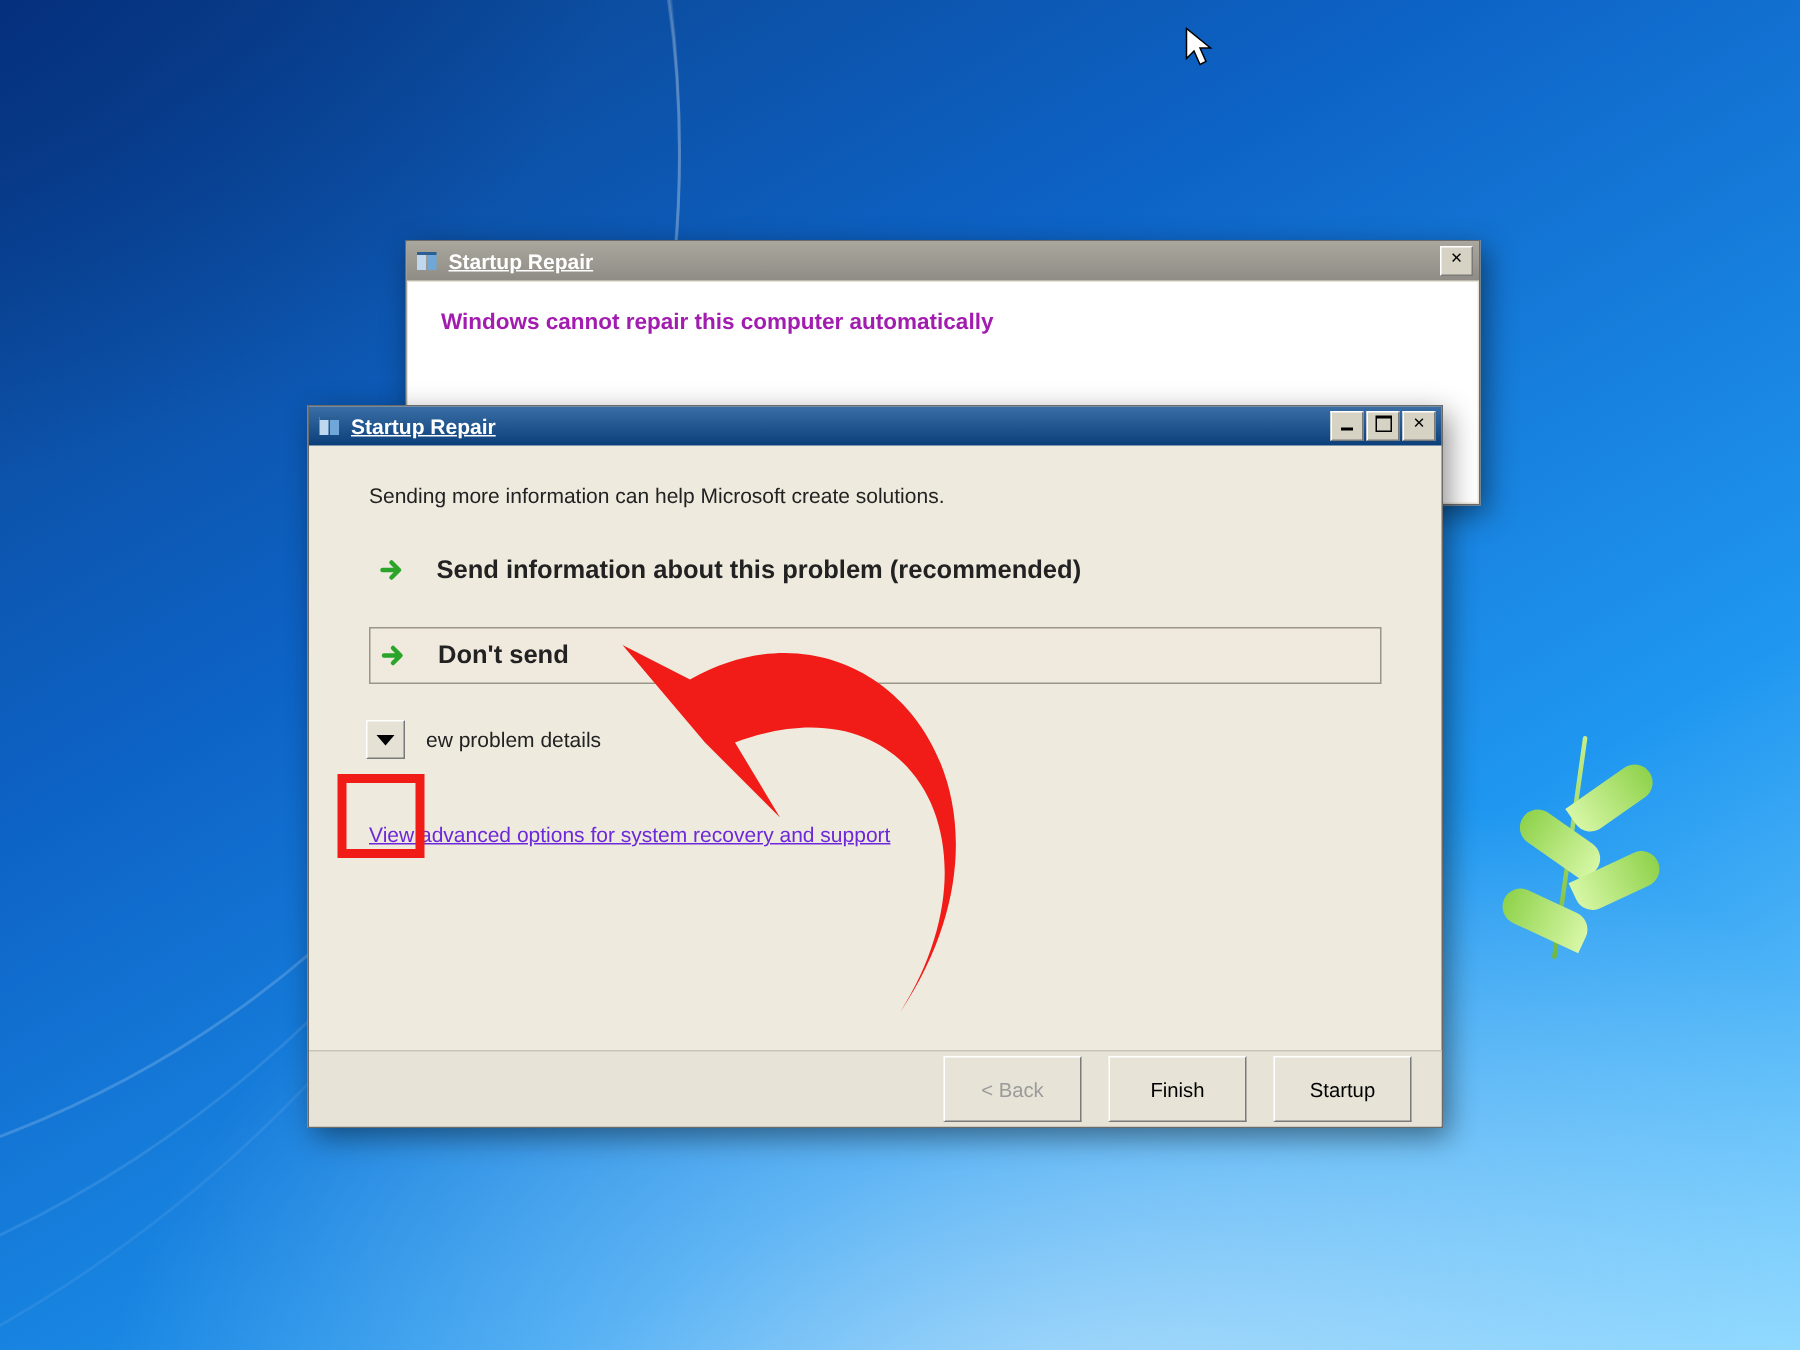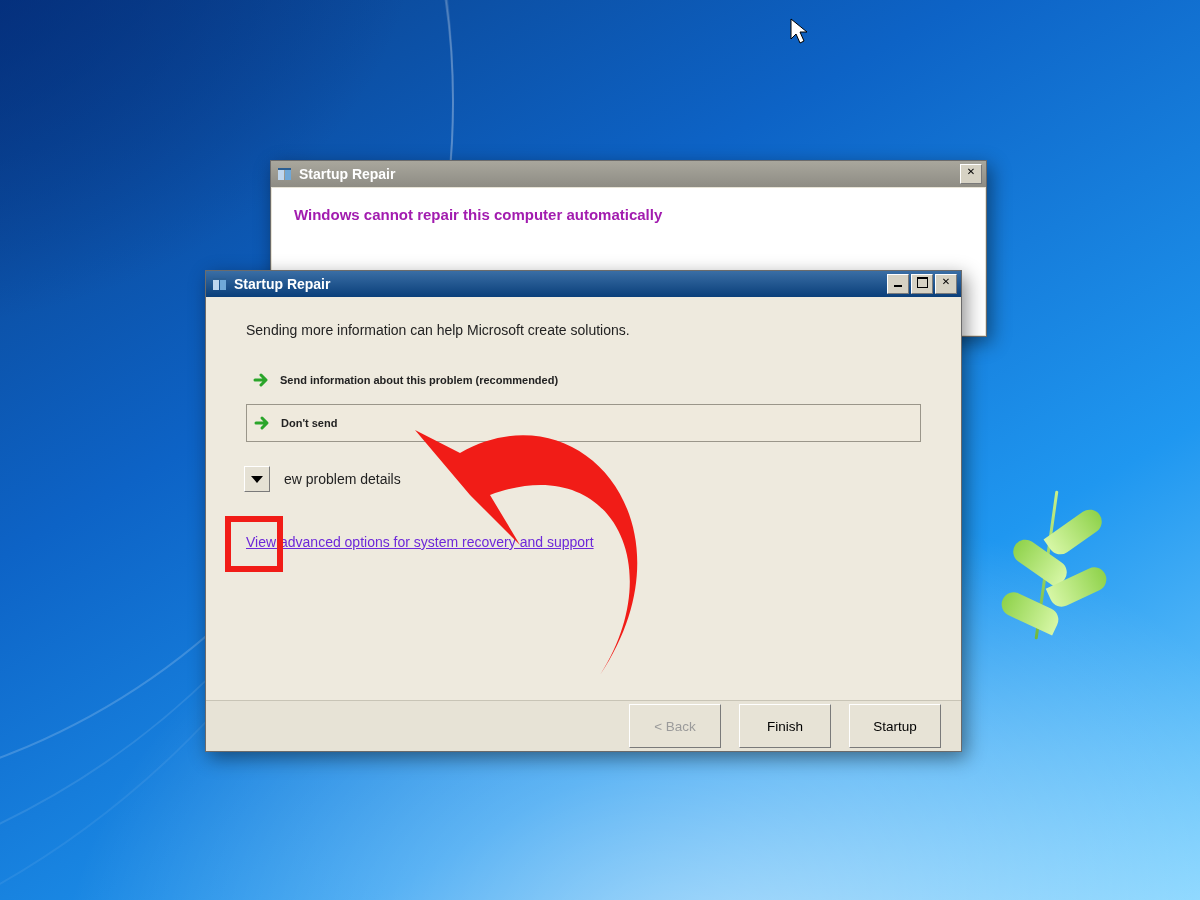--- a/index.html
+++ b/index.html
@@ -63,21 +63,21 @@
     align-items: center;
     padding: 0 4px 0 6px;
     color: #fff;
     font-weight: bold;
     font-size: 14px;
     user-select: none;
   }
   .tb-inactive { background: linear-gradient(#a9a79d, #8e8c84); }
   .tb-active   { background: linear-gradient(#3a6ea5, #0a3f7a); }
   .tb-icon { width:16px; height:16px; margin-right:6px; }
-  .tb-title { flex:1; }
+  .tb-title { flex:1;text-decoration:underline; }
   .tb-btns { display:flex; gap:2px; }
   .tb-btn {
     width:20px; height:18px;
     background:#d6d2c4;
     border:1px solid #fff;
     border-right-color:#7a7a7a;
     border-bottom-color:#7a7a7a;
     font-size:12px;
     line-height:14px;
     text-align:center;
@@ -115,29 +115,29 @@
     padding: 24px 40px 10px 40px;
     color:#222;
     font-size:14px;
   }
   .front-body h2 {
     margin: 0 0 18px 0;
     font-size:16.5px; font-weight:bold;
   }
   .front-body .subtext { margin-bottom: 22px; font-size:14px;}
   .option-row {
-    display:flex; align-items:center; gap:8px;
+    display:flex; align-items:center; gap:19px;
     padding: 10px 6px;
-    font-weight:bold; font-size:11px;
+    font-weight:bold; font-size:17px;
   }
   .option-boxed {
     border:1px solid #9a968a;
     background:#efeadd;
     padding:8px 6px;
-    margin-top:4px;
+    margin-top:18px;
   }
   .arrow-icon { width:20px; height:20px; flex-shrink:0;}
   .arrow-icon svg { display:block; }
 
   .expand-row {
     display:flex; align-items:center; gap:14px;
     margin-top:24px; margin-left:-2px;
     font-weight:400; font-size:14px;
   }
   .expand-btn {

